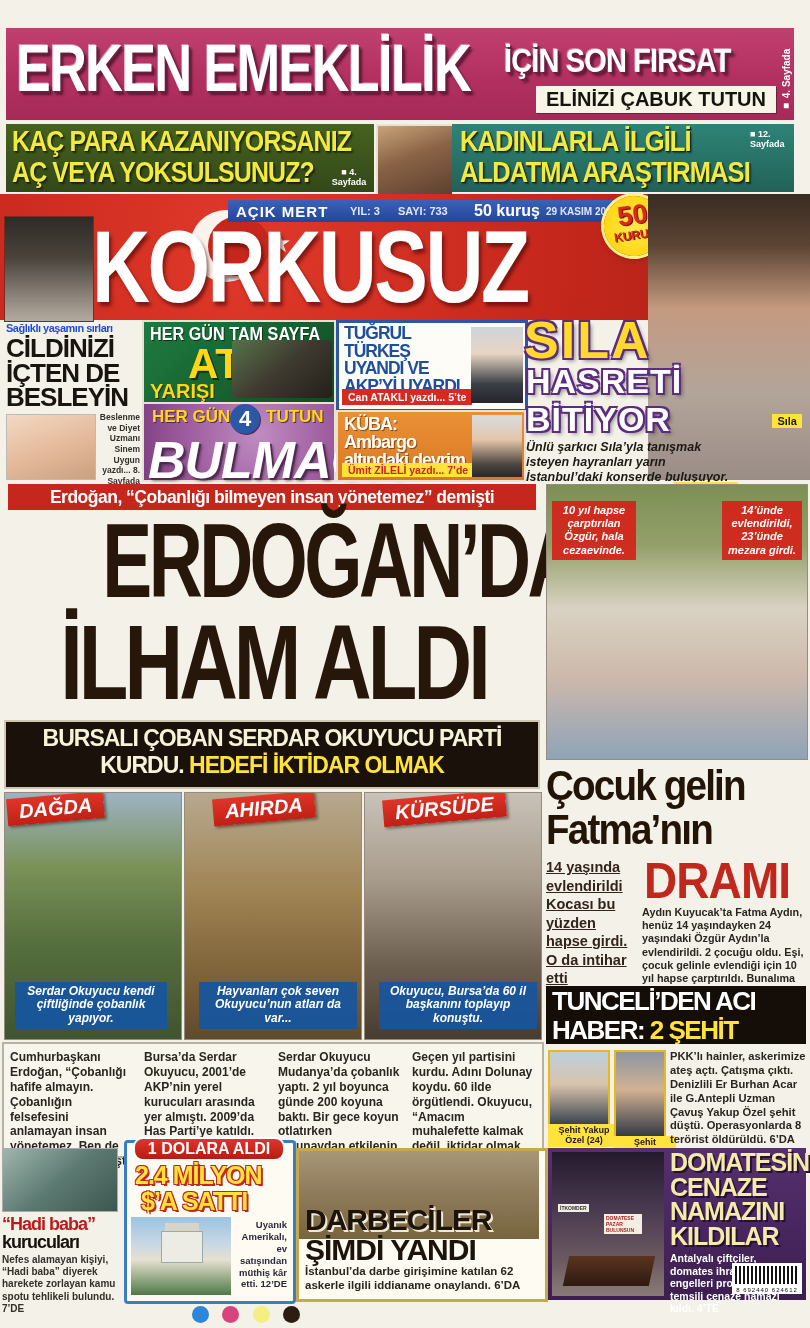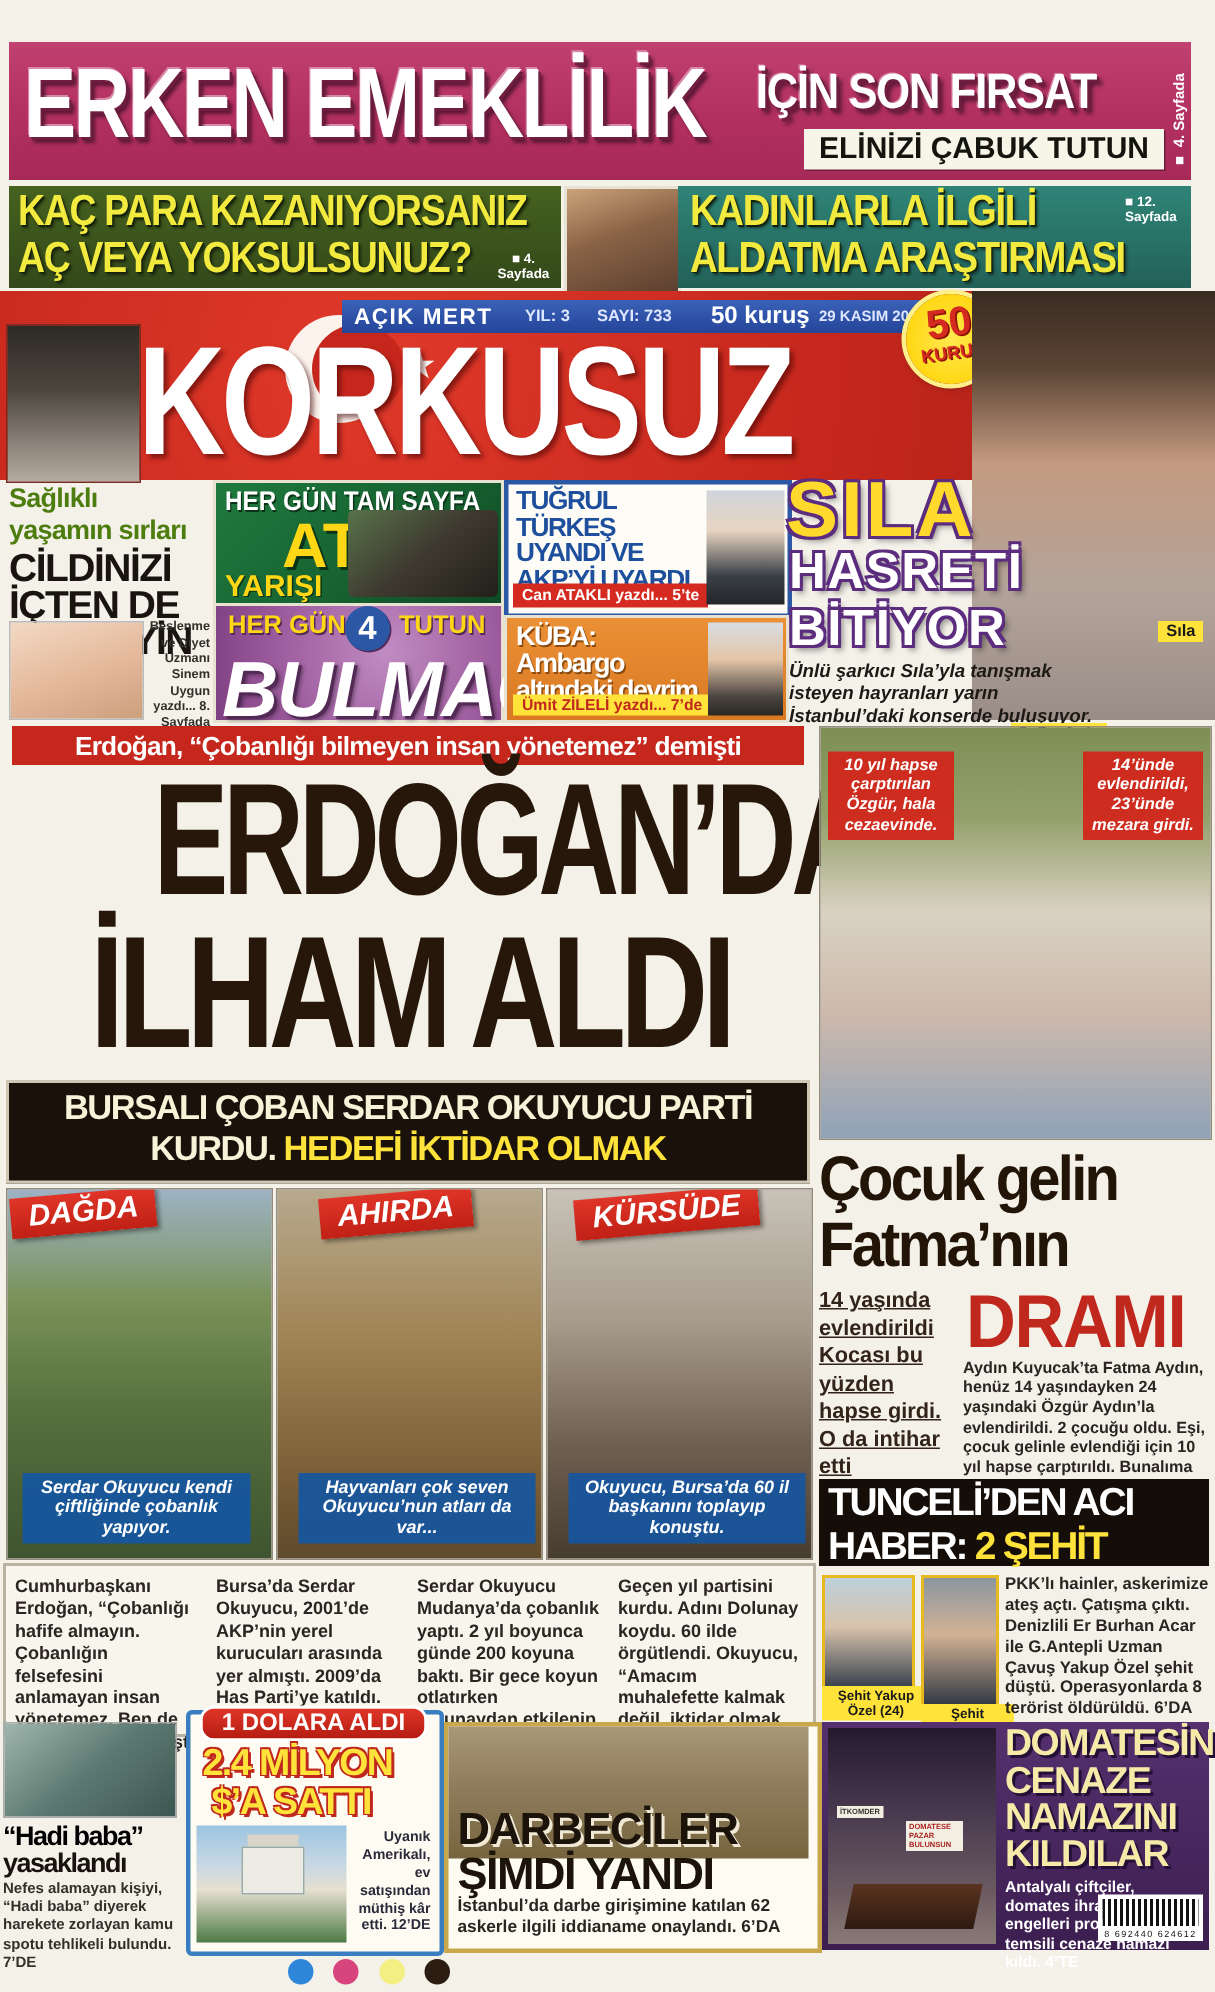--- a/index.html
+++ b/index.html
@@ -87,21 +87,21 @@
   <div class="ab badge" style="left:604px;top:196px;width:60px;height:60px;">
     <div style="font-size:27px;line-height:30px;margin-top:4px;text-shadow:1px 1px 0 #8a1008;">50</div>
     <div style="font-size:12px;line-height:10px;text-shadow:1px 1px 0 #8a1008;">KURUŞ</div>
   </div>
 
   <div class="ab ph" style="left:648px;top:194px;width:162px;height:286px;background:linear-gradient(180deg,#3a2b22 0%,#5b4434 18%,#c49a80 40%,#b3a49a 70%,#9a8d86 100%);">
     <div class="ab yellowchip" style="right:8px;bottom:52px;font-size:11px;">Sıla</div>
   </div>
 
   <div class="ab" style="left:6px;top:322px;width:132px;height:158px;">
-    <div style="color:#4d7c0f;font-weight:700;font-size:18px;letter-spacing:-0.5px;">Sağlıklı yaşamın sırları</div>
+    <div style="color:#1d4ed8;font-weight:700;font-size:11px;letter-spacing:-0.5px;">Sağlıklı yaşamın sırları</div>
     <div style="color:#1a1410;font-weight:700;font-size:26px;line-height:.95;letter-spacing:-1px;margin-top:2px;">CİLDİNİZİ İÇTEN DE BESLEYİN</div>
     <div class="ab ph" style="left:0;top:92px;width:88px;height:64px;background:linear-gradient(160deg,#f3d9c3 0%,#e4b89a 55%,#caa07e 100%);border:1px solid #bbb;"></div>
     <div class="ab" style="left:90px;top:90px;width:44px;font-size:8.5px;font-weight:700;color:#33302a;text-align:right;line-height:1.25;">Beslenme ve Diyet Uzmanı Sinem Uygun yazdı... 8. Sayfada</div>
   </div>
 
   <div class="ab" style="left:142px;top:320px;width:190px;height:80px;background:linear-gradient(135deg,#1f7a3f 0%,#16602f 60%,#0f4a24 100%);border:2px solid #e8e2d2;">
     <div class="ab nowrap" style="left:6px;top:2px;color:#fff;font-weight:700;font-size:18px;transform:scaleX(.9);transform-origin:left top;text-shadow:1px 1px 0 #0a3317;">HER GÜN TAM SAYFA</div>
     <div class="ab" style="left:8px;top:18px;color:#ffd714;font-weight:700;font-size:42px;text-shadow:2px 2px 0 #0a3317;margin-left:36px;">AT</div>
     <div class="ab" style="left:6px;top:58px;color:#ffd714;font-weight:700;font-size:20px;text-shadow:1px 1px 0 #0a3317;">YARIŞI</div>
     <div class="ab ph" style="right:2px;top:18px;width:100px;height:58px;background:linear-gradient(140deg,#58724a 0%,#3e3a30 50%,#23201a 100%);border-radius:4px;"></div>
@@ -178,22 +178,22 @@
     <span style="color:#fff;font-weight:700;font-size:26px;line-height:1.02;letter-spacing:-1.5px;">TUNCELİ’DEN ACI HABER: </span><span style="color:#ffe33b;font-weight:700;font-size:26px;letter-spacing:-1.5px;">2 ŞEHİT</span>
   </div>
   <div class="ab ph" style="left:548px;top:1050px;width:58px;height:72px;border:2px solid #e8b820;background:linear-gradient(180deg,#bcd0dc 0%,#d8c3ab 45%,#3c4450 100%);"></div>
   <div class="ab yellowchip" style="left:548px;top:1124px;width:62px;font-size:9px;text-align:center;line-height:1.15;">Şehit Yakup Özel (24)</div>
   <div class="ab ph" style="left:614px;top:1050px;width:48px;height:84px;border:2px solid #e8b820;background:linear-gradient(180deg,#8c96a0 0%,#d2b294 45%,#333a44 100%);"></div>
   <div class="ab yellowchip" style="left:614px;top:1136px;width:52px;font-size:9px;text-align:center;line-height:1.15;">Şehit Burhan Acar (22)</div>
   <div class="ab" style="left:670px;top:1050px;width:136px;font-size:11.2px;font-weight:700;color:#2a2520;line-height:1.24;">PKK’lı hainler, askerimize ateş açtı. Çatışma çıktı. Denizlili Er Burhan Acar ile G.Antepli Uzman Çavuş Yakup Özel şehit düştü. Operasyonlarda 8 terörist öldürüldü. 6’DA</div>
 
   <div class="ab" style="left:2px;top:1148px;width:118px;height:150px;">
     <div class="ph" style="width:114px;height:62px;border:1px solid #aaa;background:linear-gradient(140deg,#9fb6ad 0%,#5d7a72 50%,#3c5650 100%);"></div>
-    <div style="font-size:18px;font-weight:700;color:#000000;letter-spacing:-1px;line-height:1.0;margin-top:3px;">“Hadi baba”</div>
-    <div style="font-size:18px;font-weight:700;color:#17120c;letter-spacing:-1px;line-height:1.0;">yasaklandı</div>
+    <div style="font-size:18px;font-weight:700;color:#b91c1c;letter-spacing:-1px;line-height:1.0;margin-top:3px;">“Hadi baba”</div>
+    <div style="font-size:18px;font-weight:700;color:#17120c;letter-spacing:-1px;line-height:1.0;">kurucuları</div>
     <div style="font-size:10px;font-weight:700;color:#33302a;line-height:1.22;margin-top:3px;">Nefes alamayan kişiyi, “Hadi baba” diyerek harekete zorlayan kamu spotu tehlikeli bulundu. 7’DE</div>
   </div>
 
   <div class="ab" style="left:124px;top:1140px;width:166px;height:158px;background:#fdfbf2;border:3px solid #3a7ec2;border-radius:4px;">
     <div class="ab ctr" style="left:6px;top:-6px;width:148px;background:linear-gradient(180deg,#e03528,#b51d12);border:2px solid #fff;border-radius:10px;color:#fff;font-weight:700;font-size:16px;padding:1px 0;">1 DOLARA ALDI</div>
     <div class="ab nowrap" style="left:8px;top:18px;font-size:25px;font-weight:700;color:#ffe33b;letter-spacing:-1px;text-shadow:-1px -1px 0 #c0281e,1px -1px 0 #c0281e,-1px 1px 0 #c0281e,2px 2px 0 #c0281e;">2.4 MİLYON</div>
     <div class="ab nowrap" style="left:14px;top:44px;font-size:25px;font-weight:700;color:#ffe33b;letter-spacing:-1px;text-shadow:-1px -1px 0 #c0281e,1px -1px 0 #c0281e,-1px 1px 0 #c0281e,2px 2px 0 #c0281e;">$’A SATTI</div>
     <div class="ab ph" style="left:4px;top:74px;width:100px;height:78px;background:linear-gradient(180deg,#9cc4e0 0%,#c9d8e4 35%,#e6e0d0 55%,#4e7a46 100%);">
       <div class="ab" style="left:30px;top:14px;width:40px;height:30px;background:#ecebe4;border:1px solid #9aa;box-shadow:0 -12px 0 -4px #d8d4c8;"></div>
     </div>

